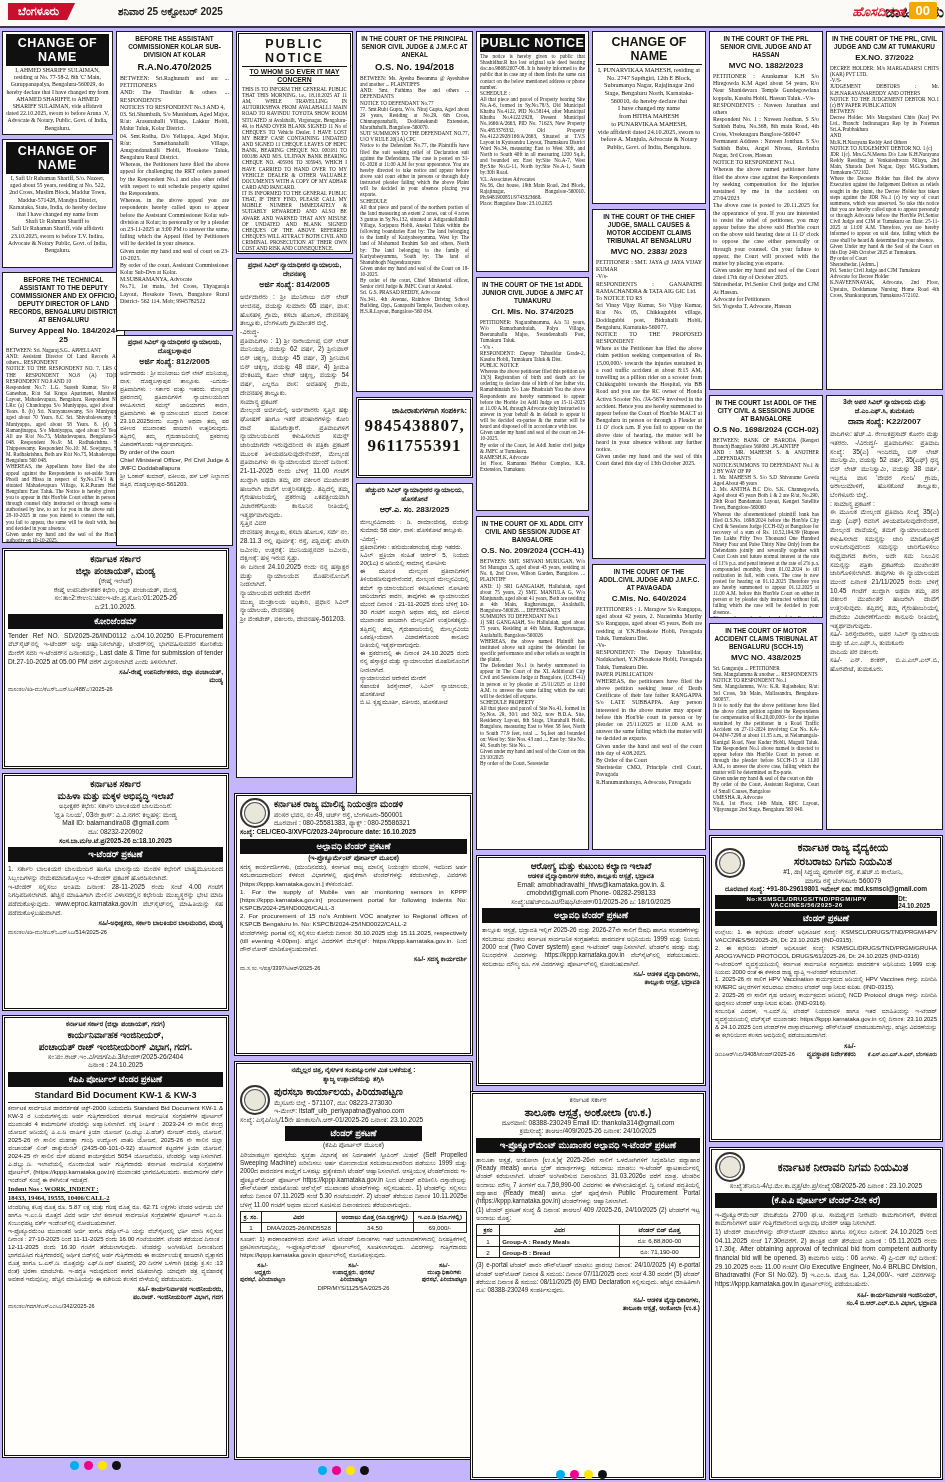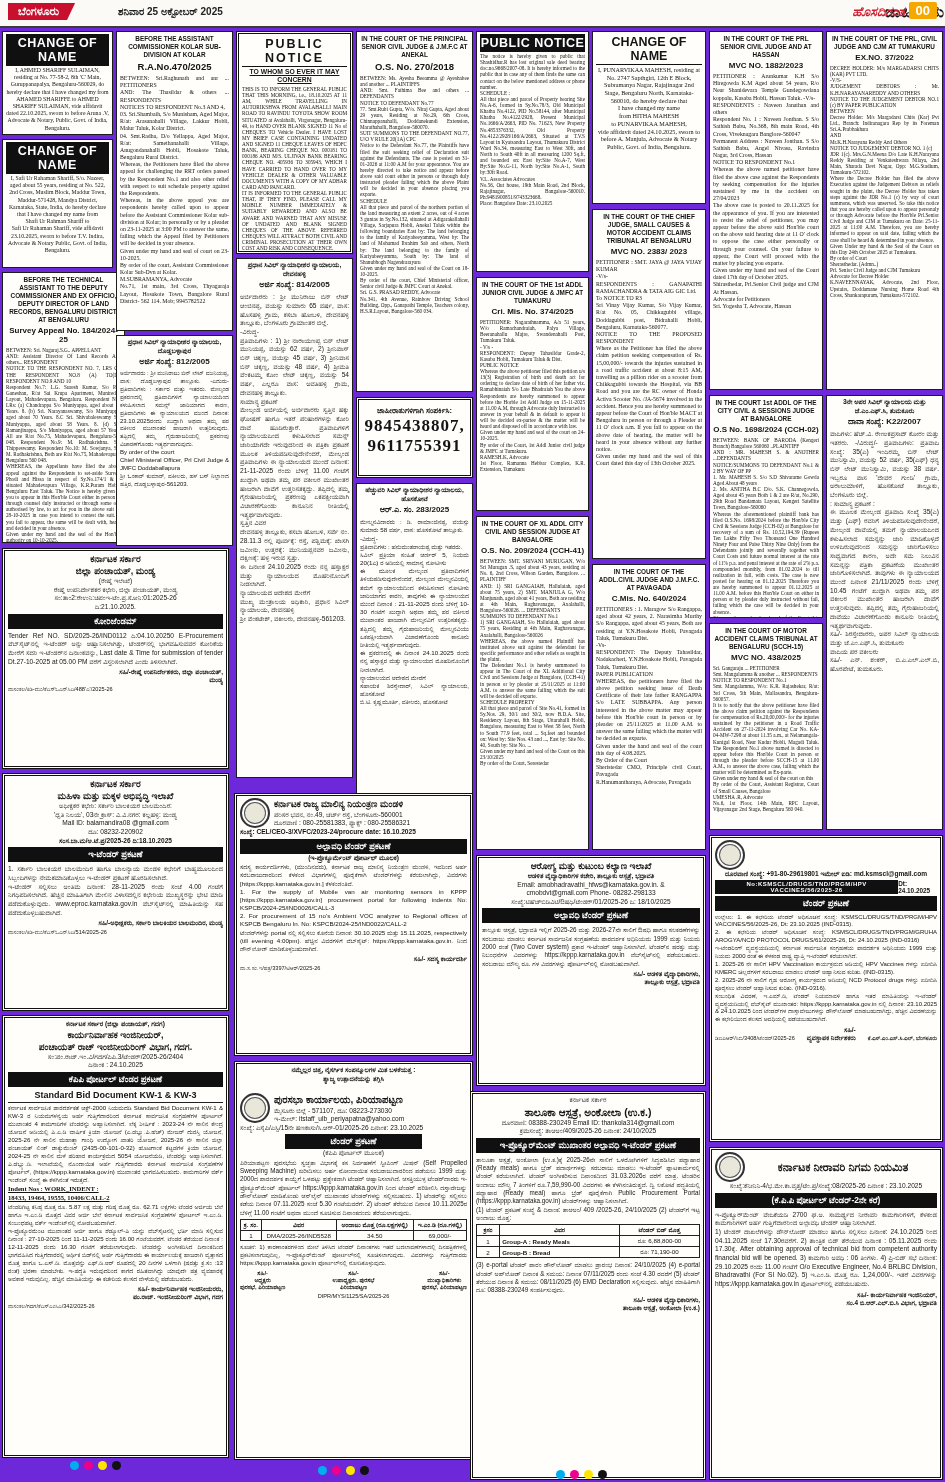--- a/index.html
+++ b/index.html
@@ -1,16 +1,16 @@
 <!DOCTYPE html>
 <html><head>
 <meta charset="utf-8">
 <style>
   html,body{margin:0;padding:0;background:#d8d6d0;}
-  .page{position:relative;width:945px;height:1482px;background:#6d28d9;margin:0 auto;
+  .page{position:relative;width:945px;height:1482px;background:#c4b5fd;margin:0 auto;
         font-family:"Liberation Sans",sans-serif;color:#141414;overflow:hidden;}
   
   .masthead{position:absolute;left:0;top:0;width:945px;height:26px;border-bottom:2px solid #3a3a3a;background:#fbfaf6;}
   .city-tag{position:absolute;left:8px;top:3px;background:#c8102e;color:#fff;font-weight:bold;font-size:11px;
             padding:2px 16px 2px 10px;clip-path:polygon(0 0,100% 0,88% 100%,0 100%);}
   .date-line{position:absolute;left:118px;top:6px;font-size:10px;font-weight:bold;color:#222;}
   .section-title{position:absolute;left:0;right:0;top:3px;text-align:right;font-size:15px;font-weight:bold;letter-spacing:1px;}
   .brand{position:absolute;right:40px;top:4px;color:#d01e2f;font-weight:bold;font-size:13px;font-style:italic;}
   .page-no{position:absolute;right:8px;top:2px;background:#f5a800;color:#fff;font-weight:bold;font-size:13px;
            padding:1px 7px;border-radius:2px;}
@@ -25,21 +25,21 @@
   .case.sm{font-size:8px;}
   .body{font-size:5.8px;line-height:1.24;text-align:justify;white-space:pre-line;
         font-family:"Liberation Serif",serif;padding-top:1px;}
   .body.d{font-size:5.2px;line-height:1.18;}
   .body.k{font-family:"Liberation Sans",sans-serif;font-size:6.6px;line-height:1.32;}
   .knbar{background:#101010;color:#fff;font-weight:bold;text-align:center;font-size:8.5px;padding:2px 0;margin:2px 0;}
   .knhead{text-align:center;font-weight:bold;font-size:9px;line-height:1.35;white-space:pre-line;}
   .knsub{text-align:center;font-size:6.6px;line-height:1.3;white-space:pre-line;}
   .refline{font-size:5.6px;margin-top:2px;}
   .signline{font-size:6.4px;font-weight:bold;text-align:right;white-space:pre-line;margin-top:2px;}
-  .phone-label{text-align:center;font-size:7.5px;font-weight:bold;padding-top:4px;}
+  .phone-label{text-align:right;font-size:7.5px;font-weight:bold;padding-top:4px;}
   .phone-num{text-align:center;font-size:17px;font-weight:bold;letter-spacing:1px;font-family:"Liberation Serif",serif;}
   table.tnd{width:100%;border-collapse:collapse;margin:2px 0;}
   table.tnd th,table.tnd td{border:1px solid #222;font-size:6.2px;padding:1px 2px;text-align:center;}
   .seal{width:26px;height:26px;border:2px solid #333;border-radius:50%;display:inline-block;
         box-shadow:inset 0 0 0 2px #fff,inset 0 0 0 3px #555;background:#e9e6da;}
   .logoRow{display:flex;gap:4px;align-items:center;}
   .dots{position:absolute;display:flex;gap:5px;}
   .dot{width:9px;height:9px;border-radius:50%;}
   .sigRow{display:flex;justify-content:space-between;font-size:5.8px;font-weight:bold;margin-top:2px;}
 </style>
@@ -172,21 +172,21 @@
 ಸ್ವತ್ತಿನ ವಿವರ
 ದೇವನಹಳ್ಳಿ ತಾಲ್ಲೂಕು, ಕಸಬಾ ಹೋಬಳಿ, ಸರ್ವೆ ನಂ. 28.11.3 ರಲ್ಲಿ ಪೂರ್ವಕ್ಕೆ: ರಸ್ತೆ, ಪಶ್ಚಿಮಕ್ಕೆ: ಖಾಸಗಿ ಜಮೀನು, ಉತ್ತರಕ್ಕೆ: ಮುನಿಯಪ್ಪನವರ ಜಮೀನು, ದಕ್ಷಿಣಕ್ಕೆ: ಹಳ್ಳ ಇರುವ ಸ್ವತ್ತು.
 ಈ ದಿನಾಂಕ 24.10.2025 ರಂದು ನನ್ನ ಹಸ್ತಾಕ್ಷರ ಮತ್ತು ನ್ಯಾಯಾಲಯದ ಮೊಹರಿನೊಂದಿಗೆ ನೀಡಲಾಗಿದೆ.
 ನ್ಯಾಯಾಲಯದ ಆದೇಶದ ಮೇರೆಗೆ
 ಮುಖ್ಯ ಮಂತ್ರಾಲಯ ಅಧಿಕಾರಿ, ಪ್ರಧಾನ ಸಿವಿಲ್ ನ್ಯಾಯಾಲಯ, ದೇವನಹಳ್ಳಿ
 ಶ್ರೀ ವೆಂಕಟೇಶ್, ವಕೀಲರು, ದೇವನಹಳ್ಳಿ-561203.</div>
   </div>
 
   <div class="ad" style="left:356px;top:31px;width:117px;height:361px">
     <div class="hdr">IN THE COURT OF THE PRINCIPAL SENIOR CIVIL JUDGE &amp; J.M.F.C AT ANEKAL</div>
-    <div class="case">O.S. No. 270/2018</div>
+    <div class="case">O.S. No. 194/2018</div>
     <div class="body d">BETWEEN: Ms. Ayesha Beeamma @ Ayeshabee and another ... PLAINTIFFS
 AND: Smt. Fathima Bee and others ... DEFENDANTS
 NOTICE TO DEFENDANT No.77
 77. Smt.Rubi Gupta, W/o. Niraj Gupta, Aged about 29 years, Residing at No.29, 6th Cross, Chinnappanahalli, Doddanekundi Extension, Marathahalli, Bangalore-560070.
 SUIT SUMMONS TO THE DEFENDANT NO.77, U/O V RULE 20(1A) CPC
 Notice to the Defendant No.77, the Plaintiffs have filed the suit seeking relief of Declaration suit against the Defendants. The case is posted on 31-01-2026 at 11:00 A.M for your appearance. You are hereby directed to take notice and appear before above said court either in persons or through duly instructed pleader failing which the above Plaint will be decided in your absence placing you exparte.
 SCHEDULE
 All that piece and parcel of the northern portion of the land measuring an extent 2 acres, out of 4 acres 3 guntas in Sy.No.132, situated at Adigarakallahalli Village, Sarjapura Hobli, Anekal Taluk within the following boundaries East by: The land belonging to the family of Kariyabeeyamma, West by: The land of Mohamad Ibrahim Sab and others, North by: The land belonging to the family of Kariyabeeyamma, South by: The land of Shanubhogh Nagendrarayaru
 Given under my hand and seal of the Court on 18-10-2025.
 By order of the court, Chief Ministerial officer, Senior civil Judge &amp; JMFC Court at Anekal.
@@ -229,21 +229,21 @@
 1. For the supply of Mobile van air monitoring sensors in KPPP [https://kppp.karnataka.gov.in] procurement portal for following indents No: KSPCB/2024-25/IND0026/CALL-3
 2. For procurement of 15 no's Ambient VOC analyzer to Regional offices of KSPCB Bengaluru In. No: KSPCB/2024-25/IND0022/CALL-2
 ಟೆಂಡರ್‌ಗಳನ್ನು portal ನಲ್ಲಿ ಸಲ್ಲಿಸಲು ಕೊನೆಯ ದಿನಾಂಕ: 30.10.2025 ಮತ್ತು 15.11.2025, respectively (till evening 4:00pm). ಹೆಚ್ಚಿನ ವಿವರಗಳಿಗೆ ವೆಬ್‌ಸೈಟ್: https://kppp.karnataka.gov.in. ನಿಂದ ಡೌನ್‌ಲೋಡ್ ಮಾಡಿಕೊಳ್ಳಬಹುದಾಗಿದೆ.</div>
     <div class="signline">ಸಹಿ/- ಸದಸ್ಯ ಕಾರ್ಯದರ್ಶಿ</div>
     <div class="refline">ವಾ.ಸ.ಸಂ.ಇ/ಪತ್ರ/3397/ಟಿಆರ್/2025-26</div>
   </div>
 
   <div class="ad dbl" style="left:234px;top:1061px;width:239px;height:399px">
     <div class="knsub" style="font-weight:bold">ನಮ್ಮೆಲ್ಲರ ಚಿತ್ತ, ನೈಸರ್ಗಿಕ ಸಂಪನ್ಮೂಲಗಳ ಮಿತ ಬಳಕೆಯತ್ತ :
 ತ್ಯಾಜ್ಯ ಉತ್ಪಾದನೆಯನ್ನು ತಗ್ಗಿಸಿ</div>
-    <div class="logoRow" style="margin-top:10px">
+    <div class="logoRow" style="margin-top:2px">
       <span class="seal"></span>
       <div>
         <div class="knhead" style="text-align:left;font-size:10px">ಪುರಸಭಾ ಕಾರ್ಯಾಲಯ, ಪಿರಿಯಾಪಟ್ಟಣ</div>
         <div class="knsub" style="text-align:left">ಮೈಸೂರು ಜಿಲ್ಲೆ - 571107, ದೂ: 08223-273030
 ಇ-ಮೇಲ್: itstaff_ulb_periyapatna@yahoo.com</div>
       </div>
     </div>
     <div class="knsub" style="text-align:left">ಸಂಖ್ಯೆ: ಎಸ್ಕೆಪಿ/ಎಸ್ಟಿ/15ನೇ ಹಣಕಾಸು/ಸಿ.ಆರ್-01/2025-26   ದಿನಾಂಕ: 23.10.2025</div>
     <div class="knbar" style="width:60%;margin:2px auto">ಟೆಂಡರ್ ಪ್ರಕಟಣೆ</div>
     <div class="knsub" style="margin-top:-2px">(ಕೆಪಿಪಿ ಪೋರ್ಟಲ್ ಮೂಲಕ)</div>
@@ -465,20 +465,26 @@
 : ಸಾಮಾನ್ಯ ಪ್ರಕಟಣೆ :
 ಈ ಮೂಲಕ ಮೇಲ್ಕಂಡ ಪ್ರತಿವಾದಿ ಸಂಖ್ಯೆ 35(ಎ) ಮತ್ತು (ಎಫ್) ರವರಿಗೆ ತಿಳಿಯಪಡಿಸುವುದೇನೆಂದರೆ, ಮೇಲ್ಕಂಡ ದಾವೆಯಲ್ಲಿ ತಮಗೆ ನ್ಯಾಯಾಲಯದಿಂದ ಕಳುಹಿಸಲಾದ ಸಮನ್ಸನ್ನು ಜಾರಿ ಮಾಡಿಕೊಳ್ಳದೆ ಉಳಿದಿರುವುದರಿಂದ ಸಮನ್ಸನ್ನು ಜಾರಿಗೊಳಿಸಲು ಸಾಧ್ಯವಾಗದ ಕಾರಣ, ಅದೇ ಸಮ ನಿಲುವಿನ ಸಮನ್ಸನ್ನು ಪತ್ರಿಕಾ ಪ್ರಕಟಣೆಯ ಮುಖಾಂತರ ಜಾರಿಗೊಳಿಸಲಾಗಿದೆ. ತಾವುಗಳು ಈ ನ್ಯಾಯಾಲಯದ ಮುಂದೆ ದಿನಾಂಕ 21/11/2025 ರಂದು ಬೆಳಿಗ್ಗೆ 10.45 ಗಂಟೆಗೆ ಖುದ್ದಾಗಿ ಅಥವಾ ತಮ್ಮ ಪರ ವಕೀಲರ ಮುಖಾಂತರ ಹಾಜರಾಗಿ ದಾವೆಗೆ ಉತ್ತರಿಸುವುದು. ತಪ್ಪಿದಲ್ಲಿ ತಮ್ಮ ಗೈರುಹಾಜರಿಯಲ್ಲಿ ದಾವೆಯು ವಿಚಾರಣೆಗೊಂಡು ಕಾನೂನು ರೀತಿಯಲ್ಲಿ ಇತ್ಯರ್ಥವಾಗುವುದು.
 ಸಹಿ/- ಶಿರಸ್ತೇದಾರರು, ಅಪರ ಸಿವಿಲ್ ನ್ಯಾಯಾಲಯ ಮತ್ತು ಜೆ.ಎಂ.ಎಫ್.ಸಿ, ತುಮಕೂರು
 ವಾದಿಯ ಪರ ವಕೀಲರು
 ಸಹಿ/- ಎನ್. ಶಂಕರ್, ಬಿ.ಎ.ಎಲ್.ಎಲ್.ಬಿ, ಹೊರಪೇಟೆ, ತುಮಕೂರು.</div>
   </div>
 
   <div class="ad dbl" style="left:709px;top:835px;width:234px;height:307px">
     <div class="logoRow">
       <span class="seal"></span>
+      <div style="flex:1">
+        <div class="knhead" style="font-size:10.5px">ಕರ್ನಾಟಕ ರಾಜ್ಯ ವೈದ್ಯಕೀಯ</div>
+        <div class="knhead" style="font-size:10.5px">ಸರಬರಾಜು ನಿಗಮ ನಿಯಮಿತ</div>
+        <div class="knsub">#1, ಡಾ| ಸಿದ್ದಯ್ಯ ಪುರಾಣಿಕ್ ರಸ್ತೆ, ಕೆ.ಹೆಚ್.ಬಿ ಕಾಲೋನಿ,
+ಮಾಗಡಿ ರಸ್ತೆ ಬೆಂಗಳೂರು 560079</div>
+      </div>
     </div>
     <div class="knsub" style="font-weight:bold">ದೂರವಾಣಿ ಸಂಖ್ಯೆ: +91-80-29619801  ಇಮೇಲ್ ಐಡಿ: md.ksmscl@gmail.com</div>
     <div style="display:flex;justify-content:space-between;align-items:center;margin-top:1px">
       <span class="bt" style="font-size:6px;padding:1px 3px">No:KSMSCL/DRUGS/TND/PRGM/HPV VACCINES/56/2025-26</span>
       <span style="font-size:6.4px;font-weight:bold">Dt: 24.10.2025</span>
     </div>
     <div class="knbar">ಟೆಂಡರ್ ಪ್ರಕಟಣೆ</div>
     <div class="body k" style="font-size:6px">ಉಲ್ಲೇಖ: 1. ಈ ಕಛೇರಿಯ ಟೆಂಡರ್ ಅಧಿಸೂಚನೆ ಸಂಖ್ಯೆ: KSMSCL/DRUGS/TND/PRGM/HPV VACCINES/56/2025-26, Dt: 23.10.2025 (IND-0315).
 2. ಈ ಕಛೇರಿಯ ಟೆಂಡರ್ ಅಧಿಸೂಚನೆ ಸಂಖ್ಯೆ: KSMSCL/DRUGS/TND/PRGM/GRUHA AROGYA/NCD PROTOCOL DRUGS/61/2025-26, Dt: 24.10.2025 (IND-0316)
 ಇ-ಟೆಂಡರಿಂಗ್ ವ್ಯವಸ್ಥೆಯಡಿಯಲ್ಲಿ ಕರ್ನಾಟಕ ಸಾರ್ವಜನಿಕ ಸಂಗ್ರಹಣೆಯ ಪಾರದರ್ಶಕ ಅಧಿನಿಯಮ 1999 ಮತ್ತು ನಿಯಮ 2000 ರಂತೆ ಈ ಕೆಳಕಂಡ ರಾಷ್ಟ್ರ ವ್ಯಾಪ್ತಿ ಇ-ಟೆಂಡರ್ ಕರೆಯಲಾಗಿದೆ.

